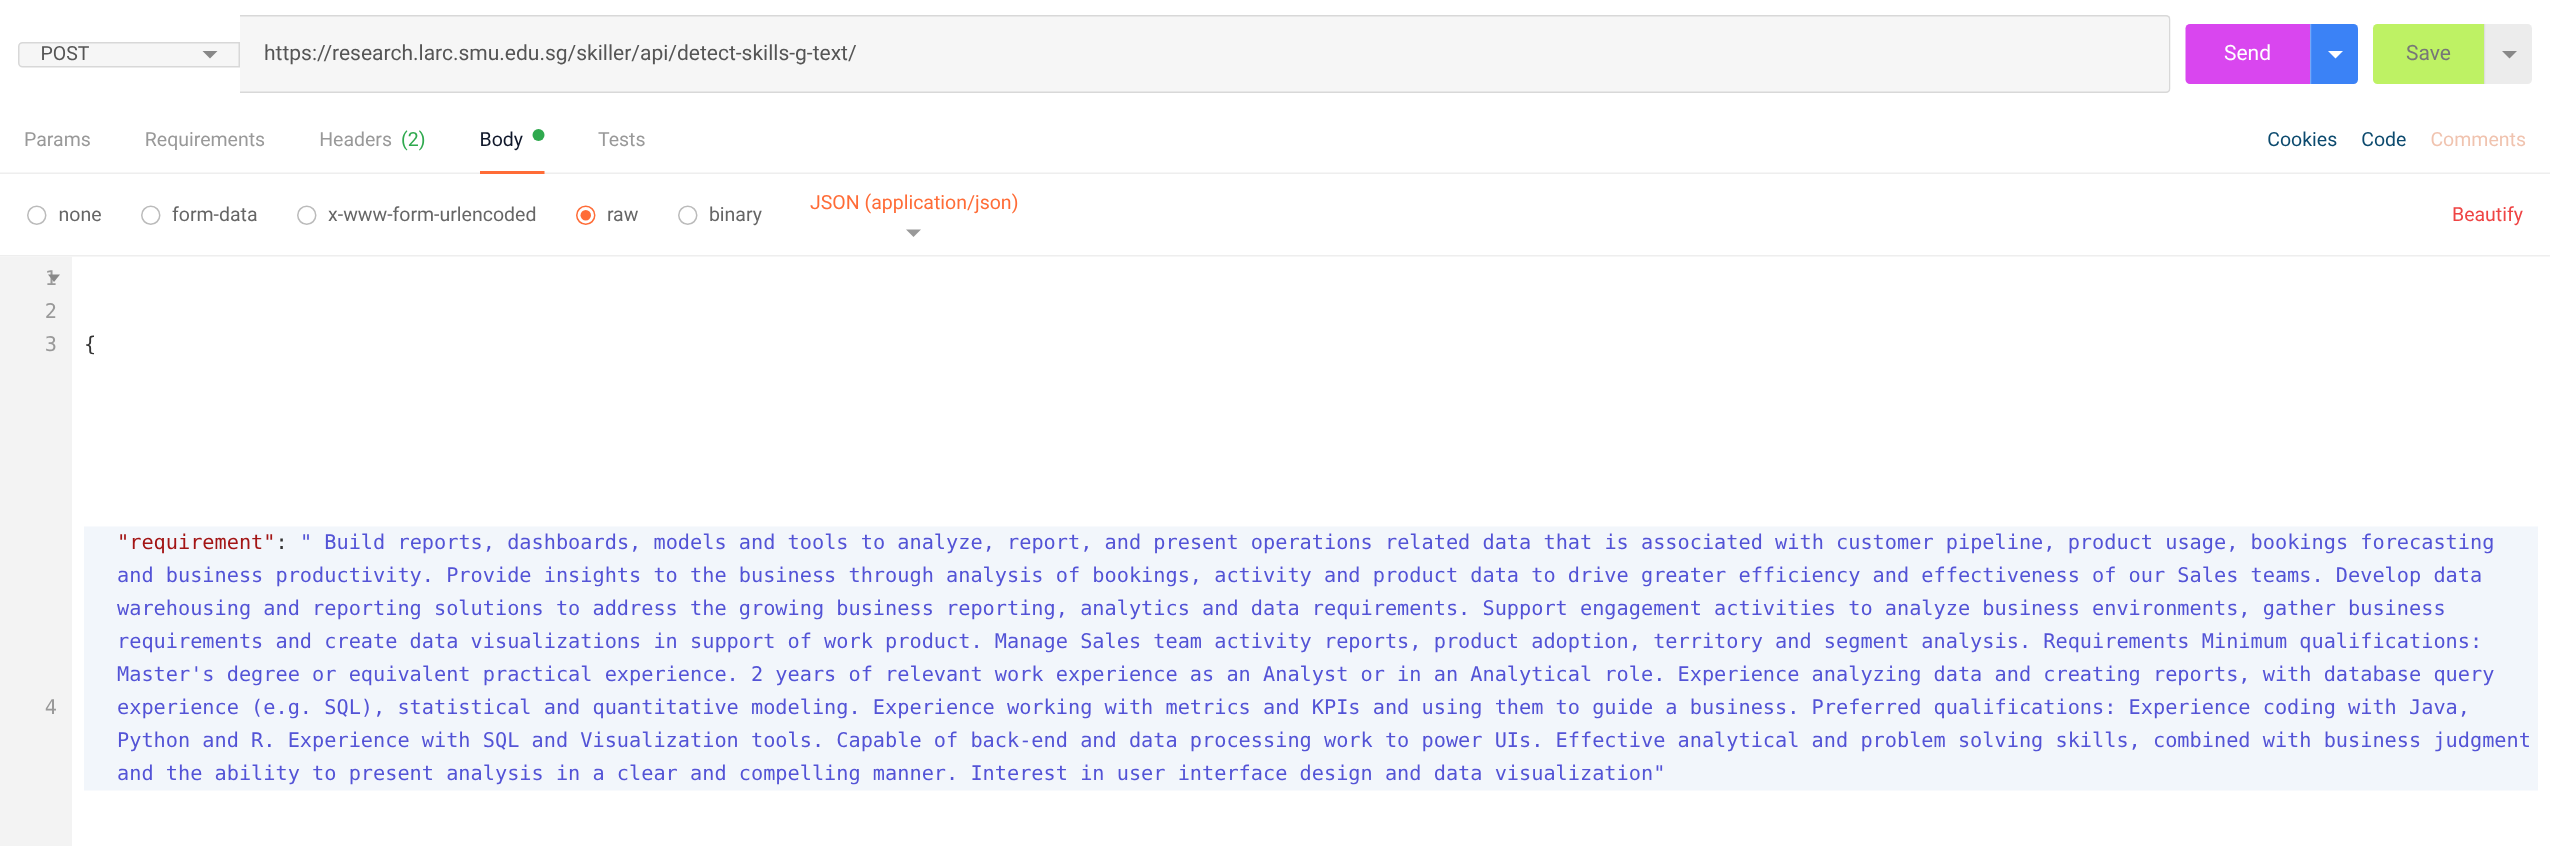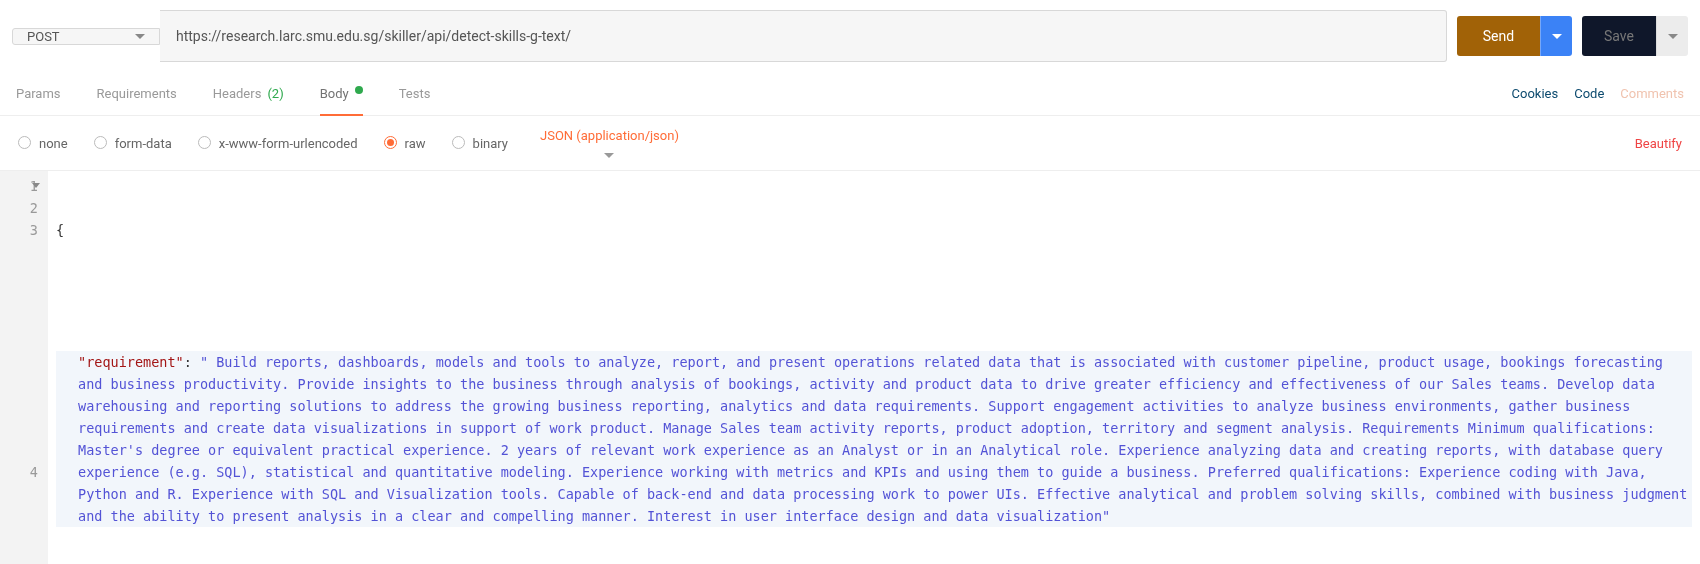--- a/index.html
+++ b/index.html
@@ -5,38 +5,38 @@
 * { box-sizing: border-box; margin: 0; padding: 0; }
 body { font-family: -apple-system, BlinkMacSystemFont, "Segoe UI", Roboto, sans-serif; font-size: 13px; color: #666; background: #fff; }
 
 .request-bar { display: flex; gap: 10px; padding: 10px 12px; align-items: center; }
 .method-select { display: flex; align-items: center; justify-content: space-between; width: 148px; border: 1px solid #d8d8d8; background: #f6f6f6; padding: 0 14px; cursor: pointer; border-radius: 3px 0 0 3px; margin-right: -10px; }
 .method-select .label { color: #555; font-size: 13px; }
 .caret-down { width: 0; height: 0; border-left: 5px solid transparent; border-right: 5px solid transparent; border-top: 5px solid #888; }
 .url-input { flex: 1; border: 1px solid #d8d8d8; background: #f6f6f6; padding: 0 16px; font-size: 14px; color: #555; display: flex; align-items: center; border-radius: 0 3px 3px 0; height: 52px; border-left: none; }
 .btn-group { display: flex; }
 .btn { height: 40px; display: flex; align-items: center; justify-content: center; cursor: pointer; font-size: 14px; border-radius: 3px; }
-.btn-send { background: #a16207; color: #fff; padding: 0 26px; border-top-right-radius: 0; border-bottom-right-radius: 0; }
+.btn-send { background: #d946ef; color: #fff; padding: 0 26px; border-top-right-radius: 0; border-bottom-right-radius: 0; }
 .btn-send-caret { background: #3b82f6; width: 32px; border-left: 1px solid rgba(255,255,255,0.3); border-top-left-radius: 0; border-bottom-left-radius: 0; }
 .btn-send-caret .caret-down { border-top-color: #fff; }
-.btn-save { background: #0f172a; color: #777; padding: 0 22px; border-top-right-radius: 0; border-bottom-right-radius: 0; }
+.btn-save { background: #bef264; color: #777; padding: 0 22px; border-top-right-radius: 0; border-bottom-right-radius: 0; }
 .btn-save-caret { background: #ececec; width: 32px; border-left: 1px solid #ddd; border-top-left-radius: 0; border-bottom-left-radius: 0; }
 
 .tab-row { display: flex; align-items: center; padding: 0 16px; border-bottom: 1px solid #eee; position: relative; height: 44px;}
 .tabs-left { display: flex; gap: 36px; }
 .tab { color: #999; cursor: pointer; padding: 14px 0; font-size: 13px; display: flex; gap: 6px; }
-.tab.active { color: #737373; border-bottom: 2px solid #ff6c37; margin-bottom: -1px; padding-bottom: 12px;}
+.tab.active { color: #0f172a; border-bottom: 2px solid #ff6c37; margin-bottom: -1px; padding-bottom: 12px;}
 .tab .count { color: #2fa94e; }
 .dot-active { width: 8px; height: 8px; border-radius: 50%; background: #2fa94e; }
 .tabs-right { margin-left: auto; display: flex; gap: 16px; font-size: 13px; }
 .link-orange { color: #0c4a6e; cursor: pointer; }
 .link-muted { color: #f0c3af; cursor: pointer; }
 
 .radio-row { display: flex; align-items: center; gap: 26px; padding: 12px 18px; border-bottom: 1px solid #eee; }
-.radio { display: flex; gap: 8px; cursor: pointer; }
+.radio { display: flex; align-items: center; gap: 8px; cursor: pointer; }
 .radio-circle { width: 13px; height: 13px; border-radius: 50%; border: 1.5px solid #bbb; position: relative; }
 .radio.selected .radio-circle { border-color: #ff6c37; }
 .radio.selected .radio-circle::after { content:''; position:absolute; inset: 2px; background: #ff6c37; border-radius: 50%; }
 .radio-label { color: #666; font-size: 13px; }
 .content-type { display: flex; align-items: center; gap: 10px; color: #ff6c37; font-size: 13px; cursor: pointer; margin-left: 6px; flex-direction: column;}
 .content-type .caret-down { border-top-color: #999; }
 .beautify { margin-left: auto; color: #ef4444; cursor: pointer; font-size: 13px; }
 
 .editor { display: flex; font-family: "Menlo", "Consolas", monospace; font-size: 13.5px; line-height: 22px; }
 .gutter { width: 48px; background: #f3f3f3; text-align: right; color: #999; padding: 4px 10px 4px 0; user-select: none; }

